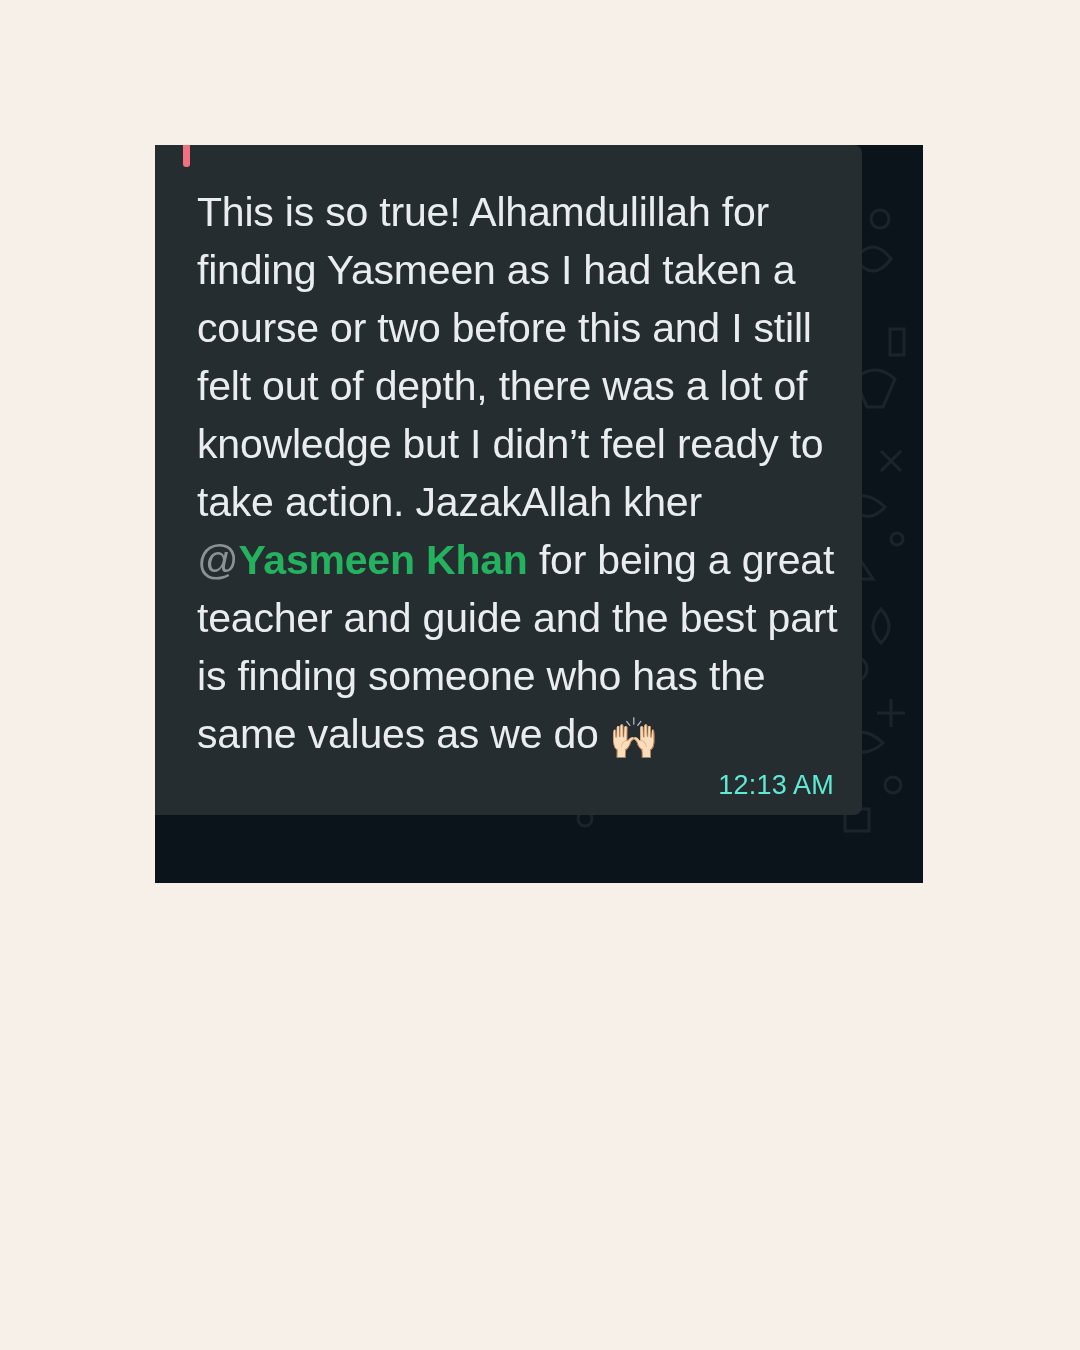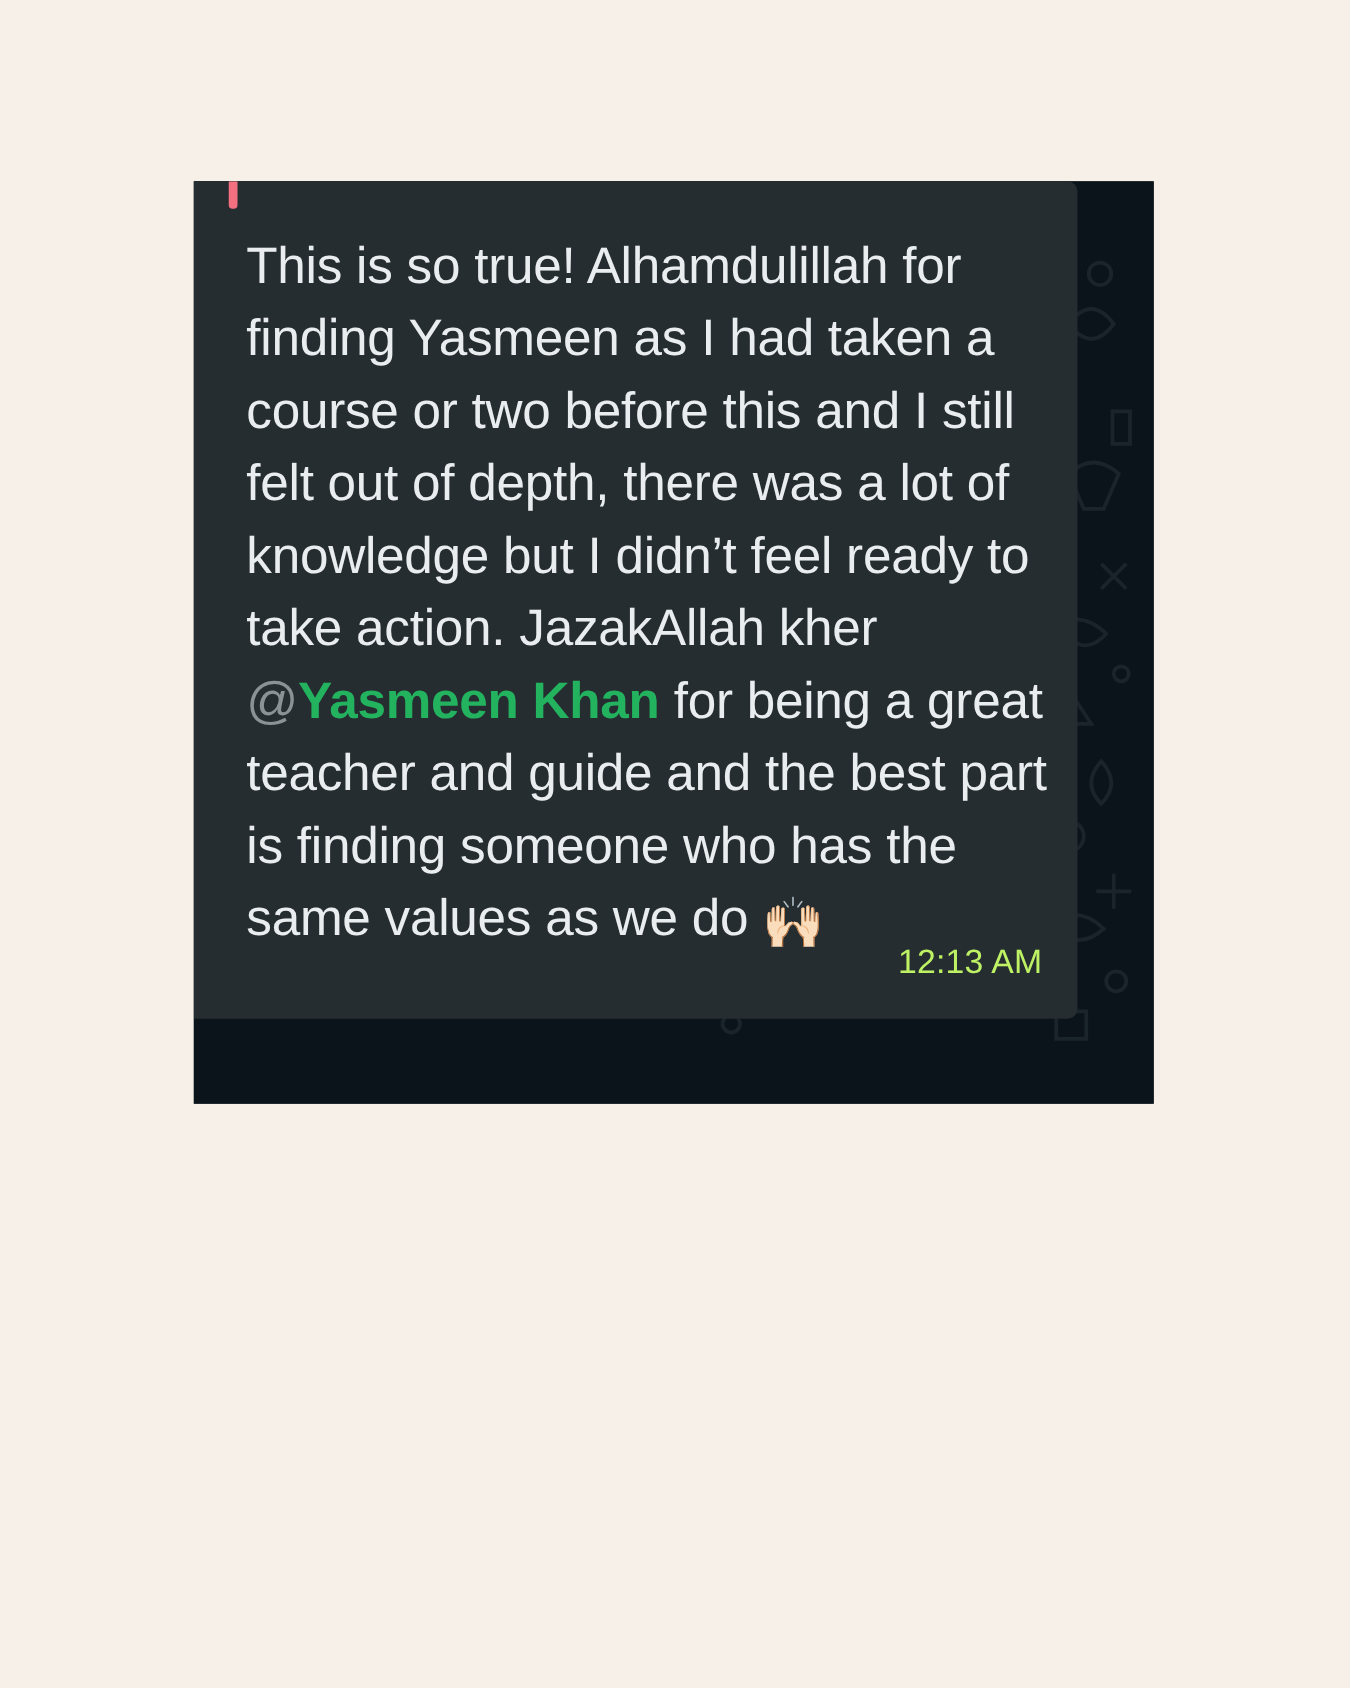--- a/index.html
+++ b/index.html
@@ -86,22 +86,22 @@
   }
 
   .emoji {
     font-size: 40px;
     vertical-align: -4px;
   }
 
   #message-timestamp {
     position: absolute;
     right: 28px;
-    bottom: 30px;
-    color: #bef264;
+    bottom: 14px;
+    color: #5eead4;
     font-size: 27px;
     letter-spacing: 0.2px;
     font-family: "Liberation Sans", sans-serif;
   }
 
   
   #wallpaper-strip {
     position: absolute;
     left: 707px;
     top: 0;

